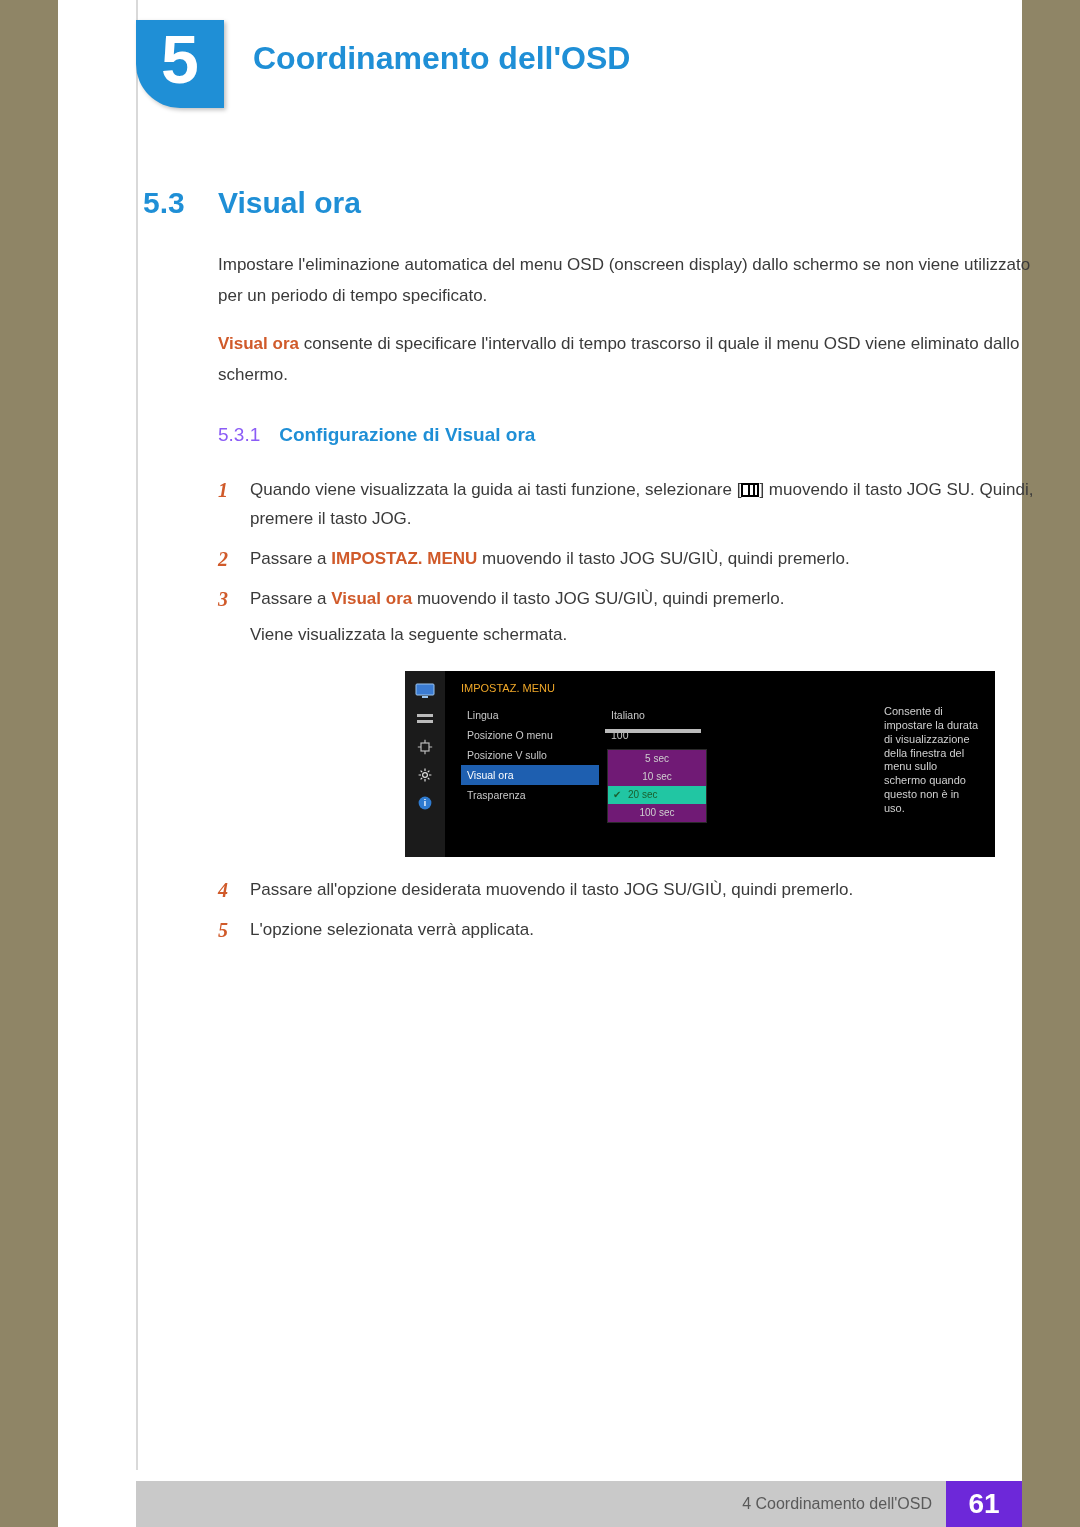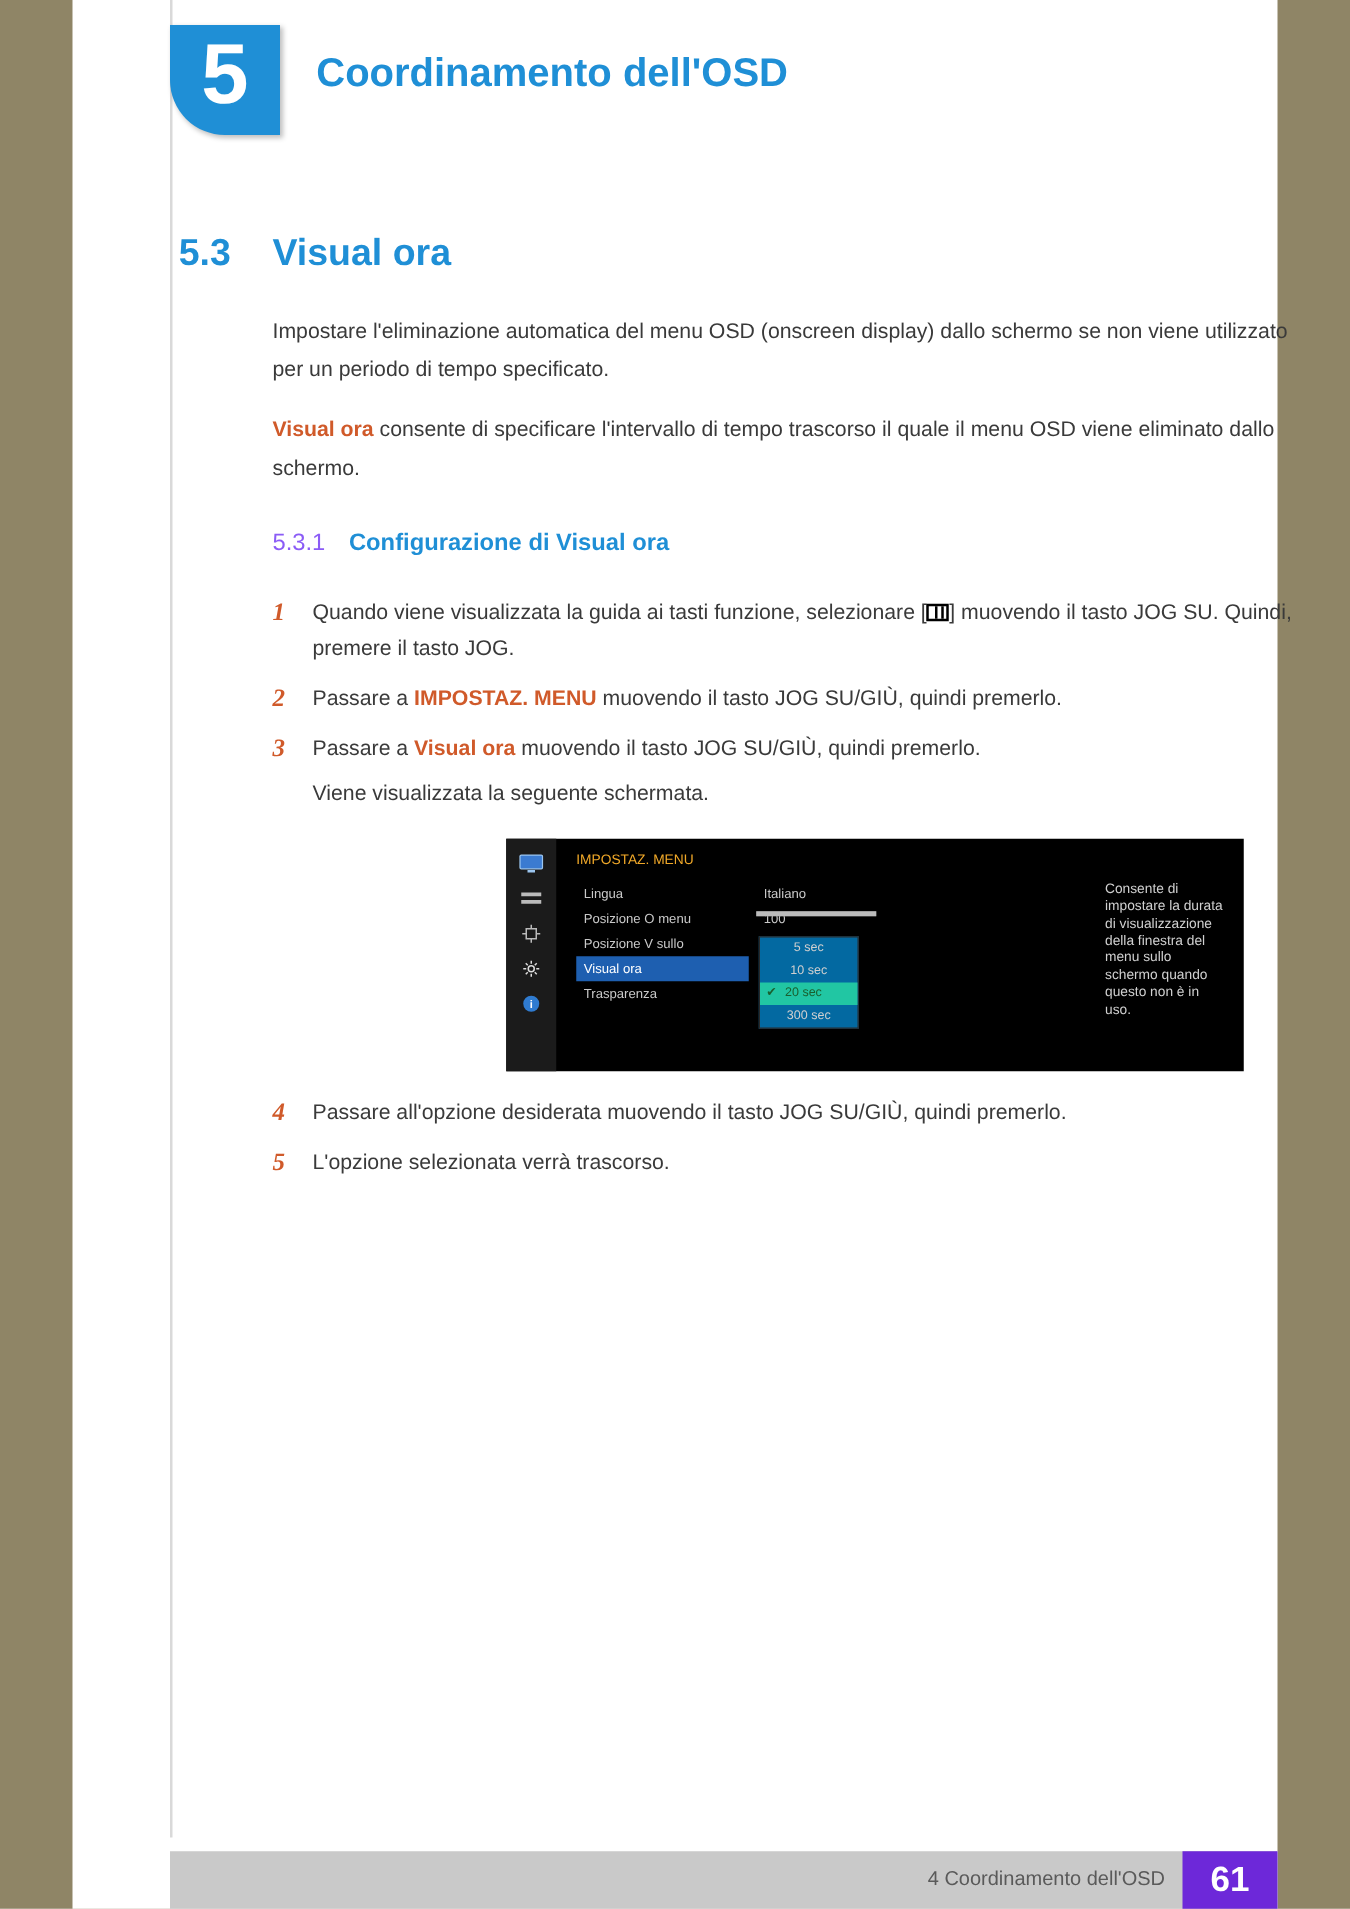--- a/index.html
+++ b/index.html
@@ -117,21 +117,21 @@
   .ic { width: 20px; height: 16px; display: block; }
   .osd-body { position: absolute; left: 50px; top: 8px; right: 8px; bottom: 8px; }
   .osd-header { color: #f0a828; font-size: 11px; margin-bottom: 8px; padding-left: 6px; }
   .menu { position: absolute; left: 6px; top: 26px; width: 138px; font-size: 10.5px; }
   .menu .row { height: 20px; line-height: 20px; padding: 0 6px; }
   .menu .row.sel { background: #1e5fb0; color: #fff; }
   .vals { position: absolute; left: 150px; top: 26px; width: 122px; font-size: 10.5px; text-align: left; }
   .vals .row { height: 20px; line-height: 20px; padding: 0 6px; }
   .slider { position: absolute; left: 150px; top: 50px; width: 96px; height: 4px; background: #555; }
   .slider::after { content:""; position:absolute; left:0; top:0; width:96px; height:4px; background:#bbb; }
-  .popup { position: absolute; left: 152px; top: 70px; width: 80px; background: #0369a1; border:1px solid #2a2a2a; }
+  .popup { position: absolute; left: 152px; top: 70px; width: 100px; background: #701a75; border:1px solid #2a2a2a; }
   .popup .row { height: 18px; line-height: 18px; padding: 0 6px; font-size: 10px; color:#cfcfcf; text-align:center; }
   .popup .row.active { background: #21c6a3; color: #1a5f2e; position: relative; text-align:left; padding-left:20px; }
   .popup .row.active::before { content:"✔"; position:absolute; left:5px; color:#1a5f2e; font-size:10px; }
   .hint {
     position: absolute; right: 8px; top: 26px; width: 95px;
     font-size: 11px; line-height: 1.25; color: #d0d0d0;
   }
 
   
   .footer-bar {
@@ -224,33 +224,33 @@
             </div>
             <div class="vals">
               <div class="row">Italiano</div>
               <div class="row">100</div>
             </div>
             <div class="slider"></div>
             <div class="popup">
               <div class="row">5 sec</div>
               <div class="row">10 sec</div>
               <div class="row active">20 sec</div>
-              <div class="row">300 sec</div>
+              <div class="row">100 sec</div>
             </div>
             <div class="hint">Consente di impostare la durata di visualizzazione della finestra del menu sullo schermo quando questo non è in uso.</div>
           </div>
         </div>
       </li>
       <li>
         <span class="n">4</span>
         <span>Passare all'opzione desiderata muovendo il tasto JOG SU/GIÙ, quindi premerlo.</span>
       </li>
       <li>
         <span class="n">5</span>
-        <span>L'opzione selezionata verrà trascorso.</span>
+        <span>L'opzione selezionata verrà applicata.</span>
       </li>
     </ol>
   </div>
 
   <div class="footer-bar"></div>
   <div class="footer-text">4 Coordinamento dell'OSD</div>
   <div class="footer-pgwrap">61</div>
 </div>
 
 </body></html>

